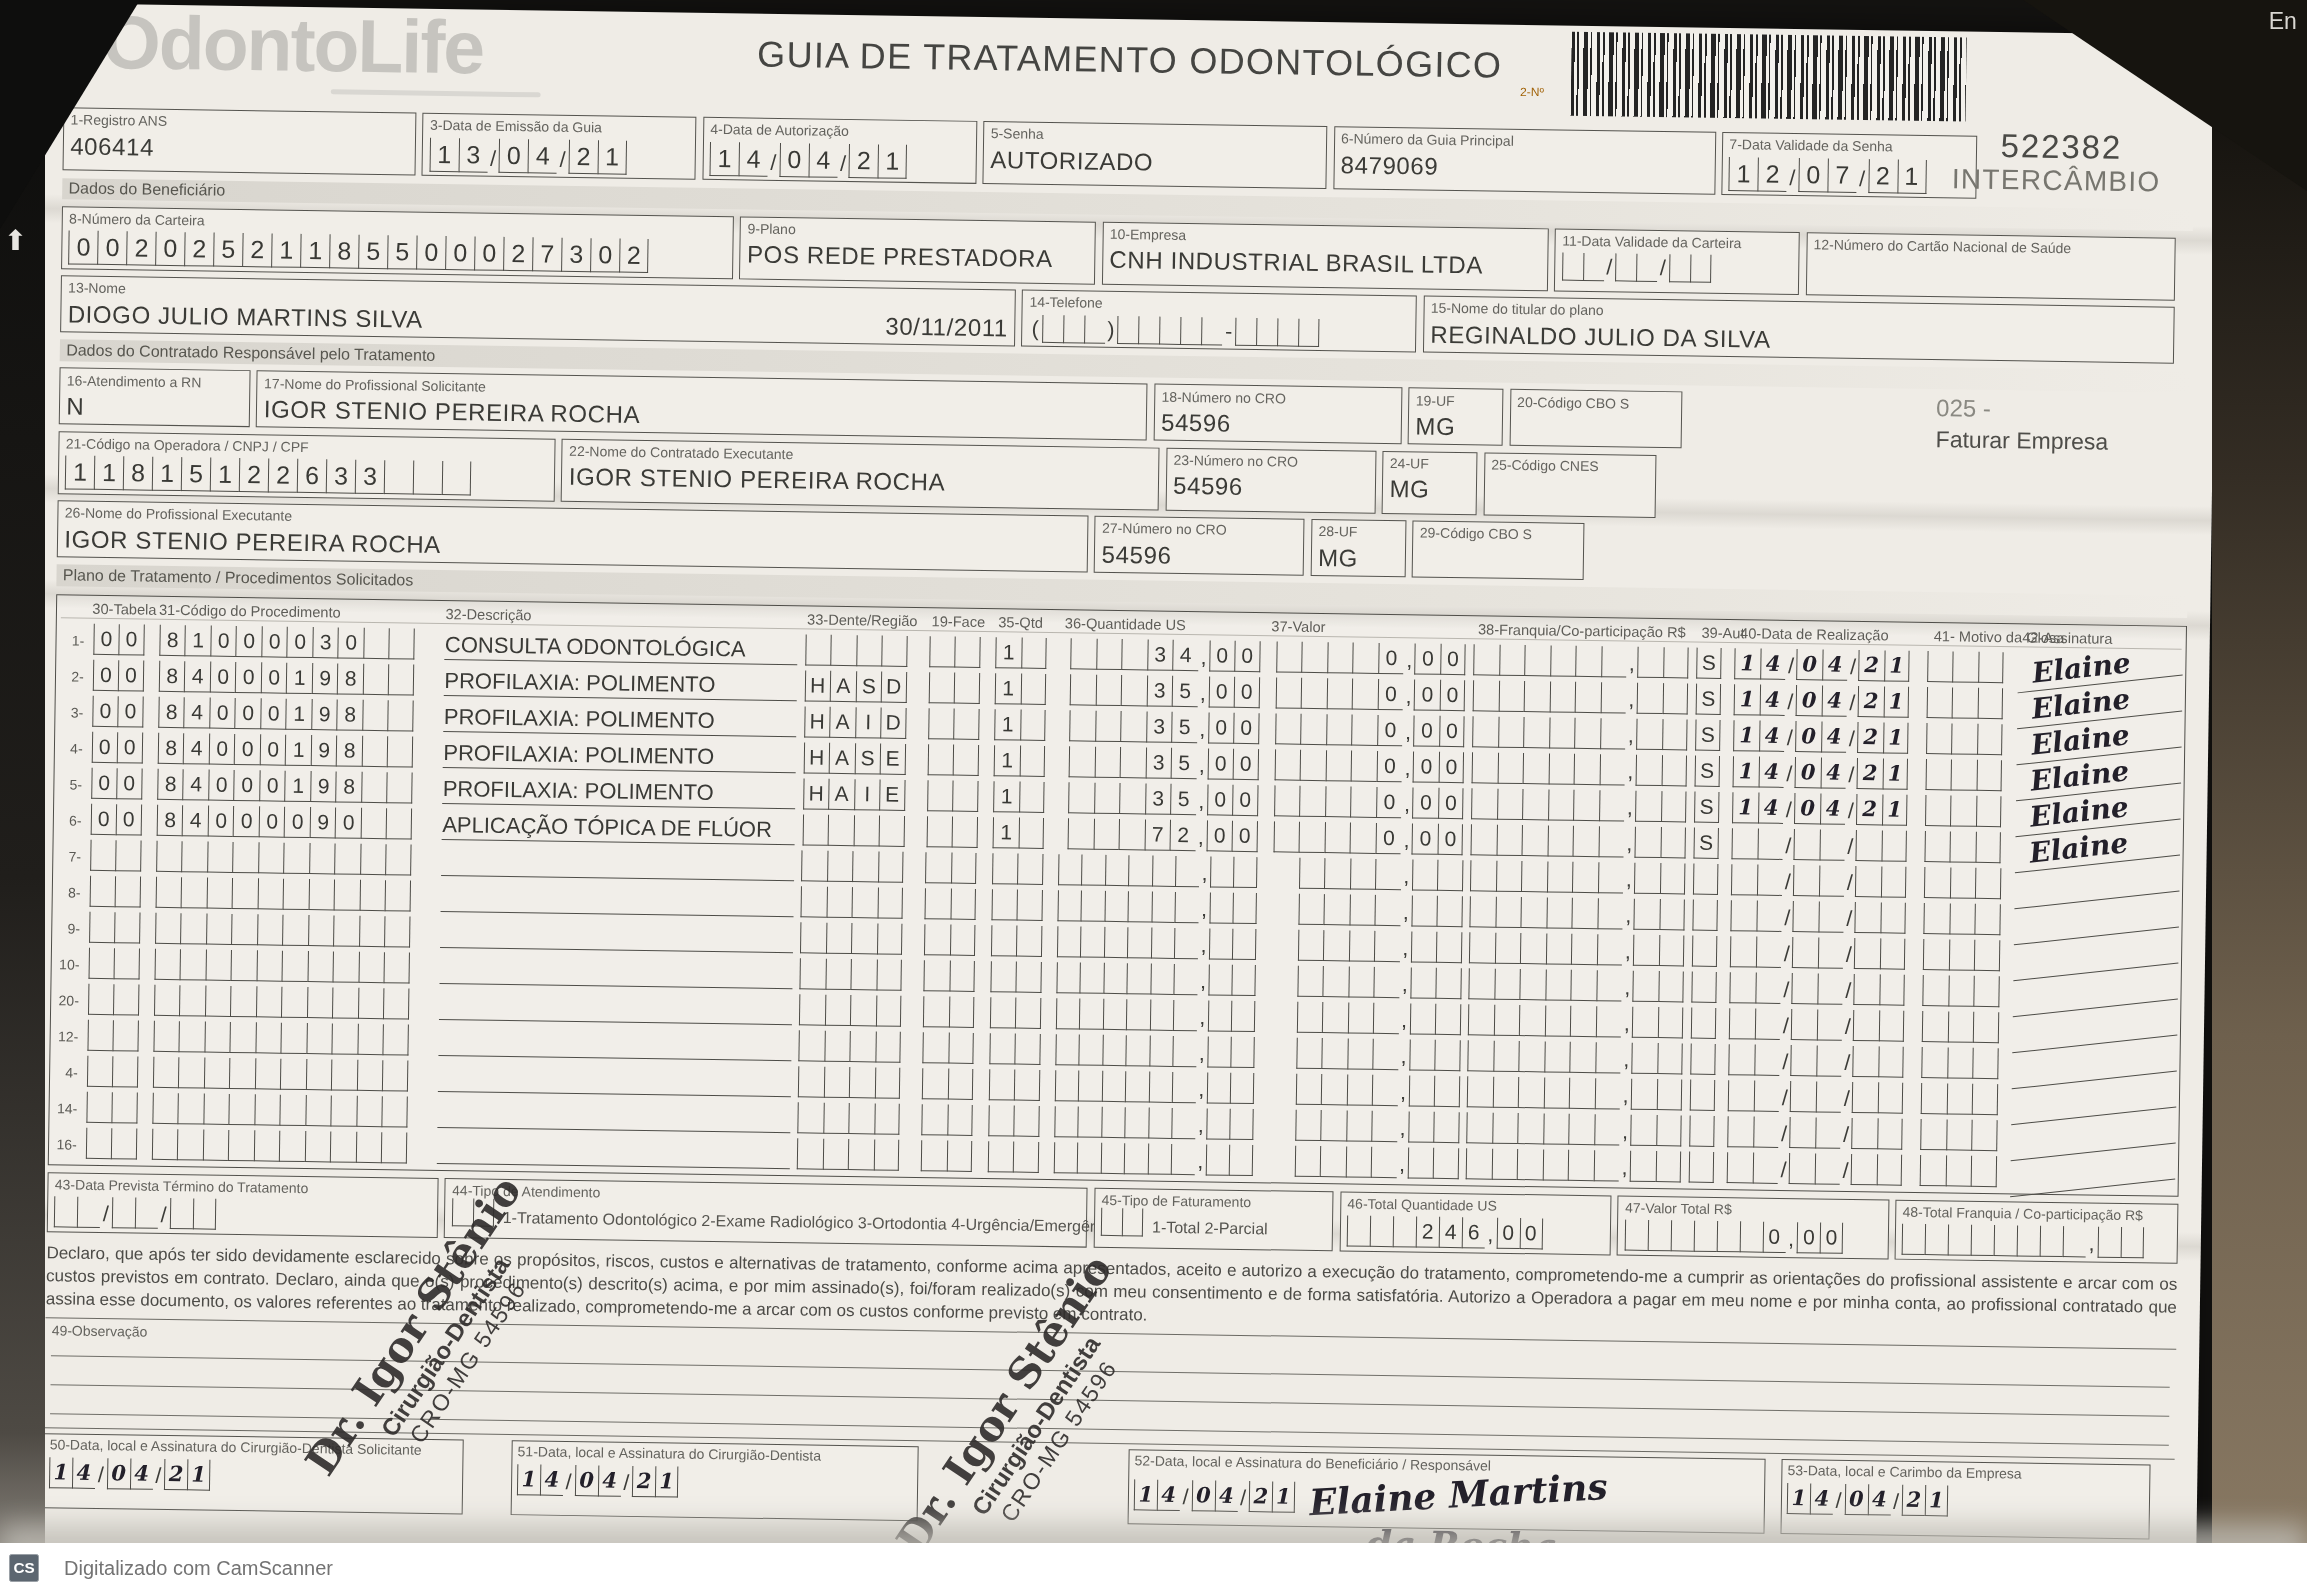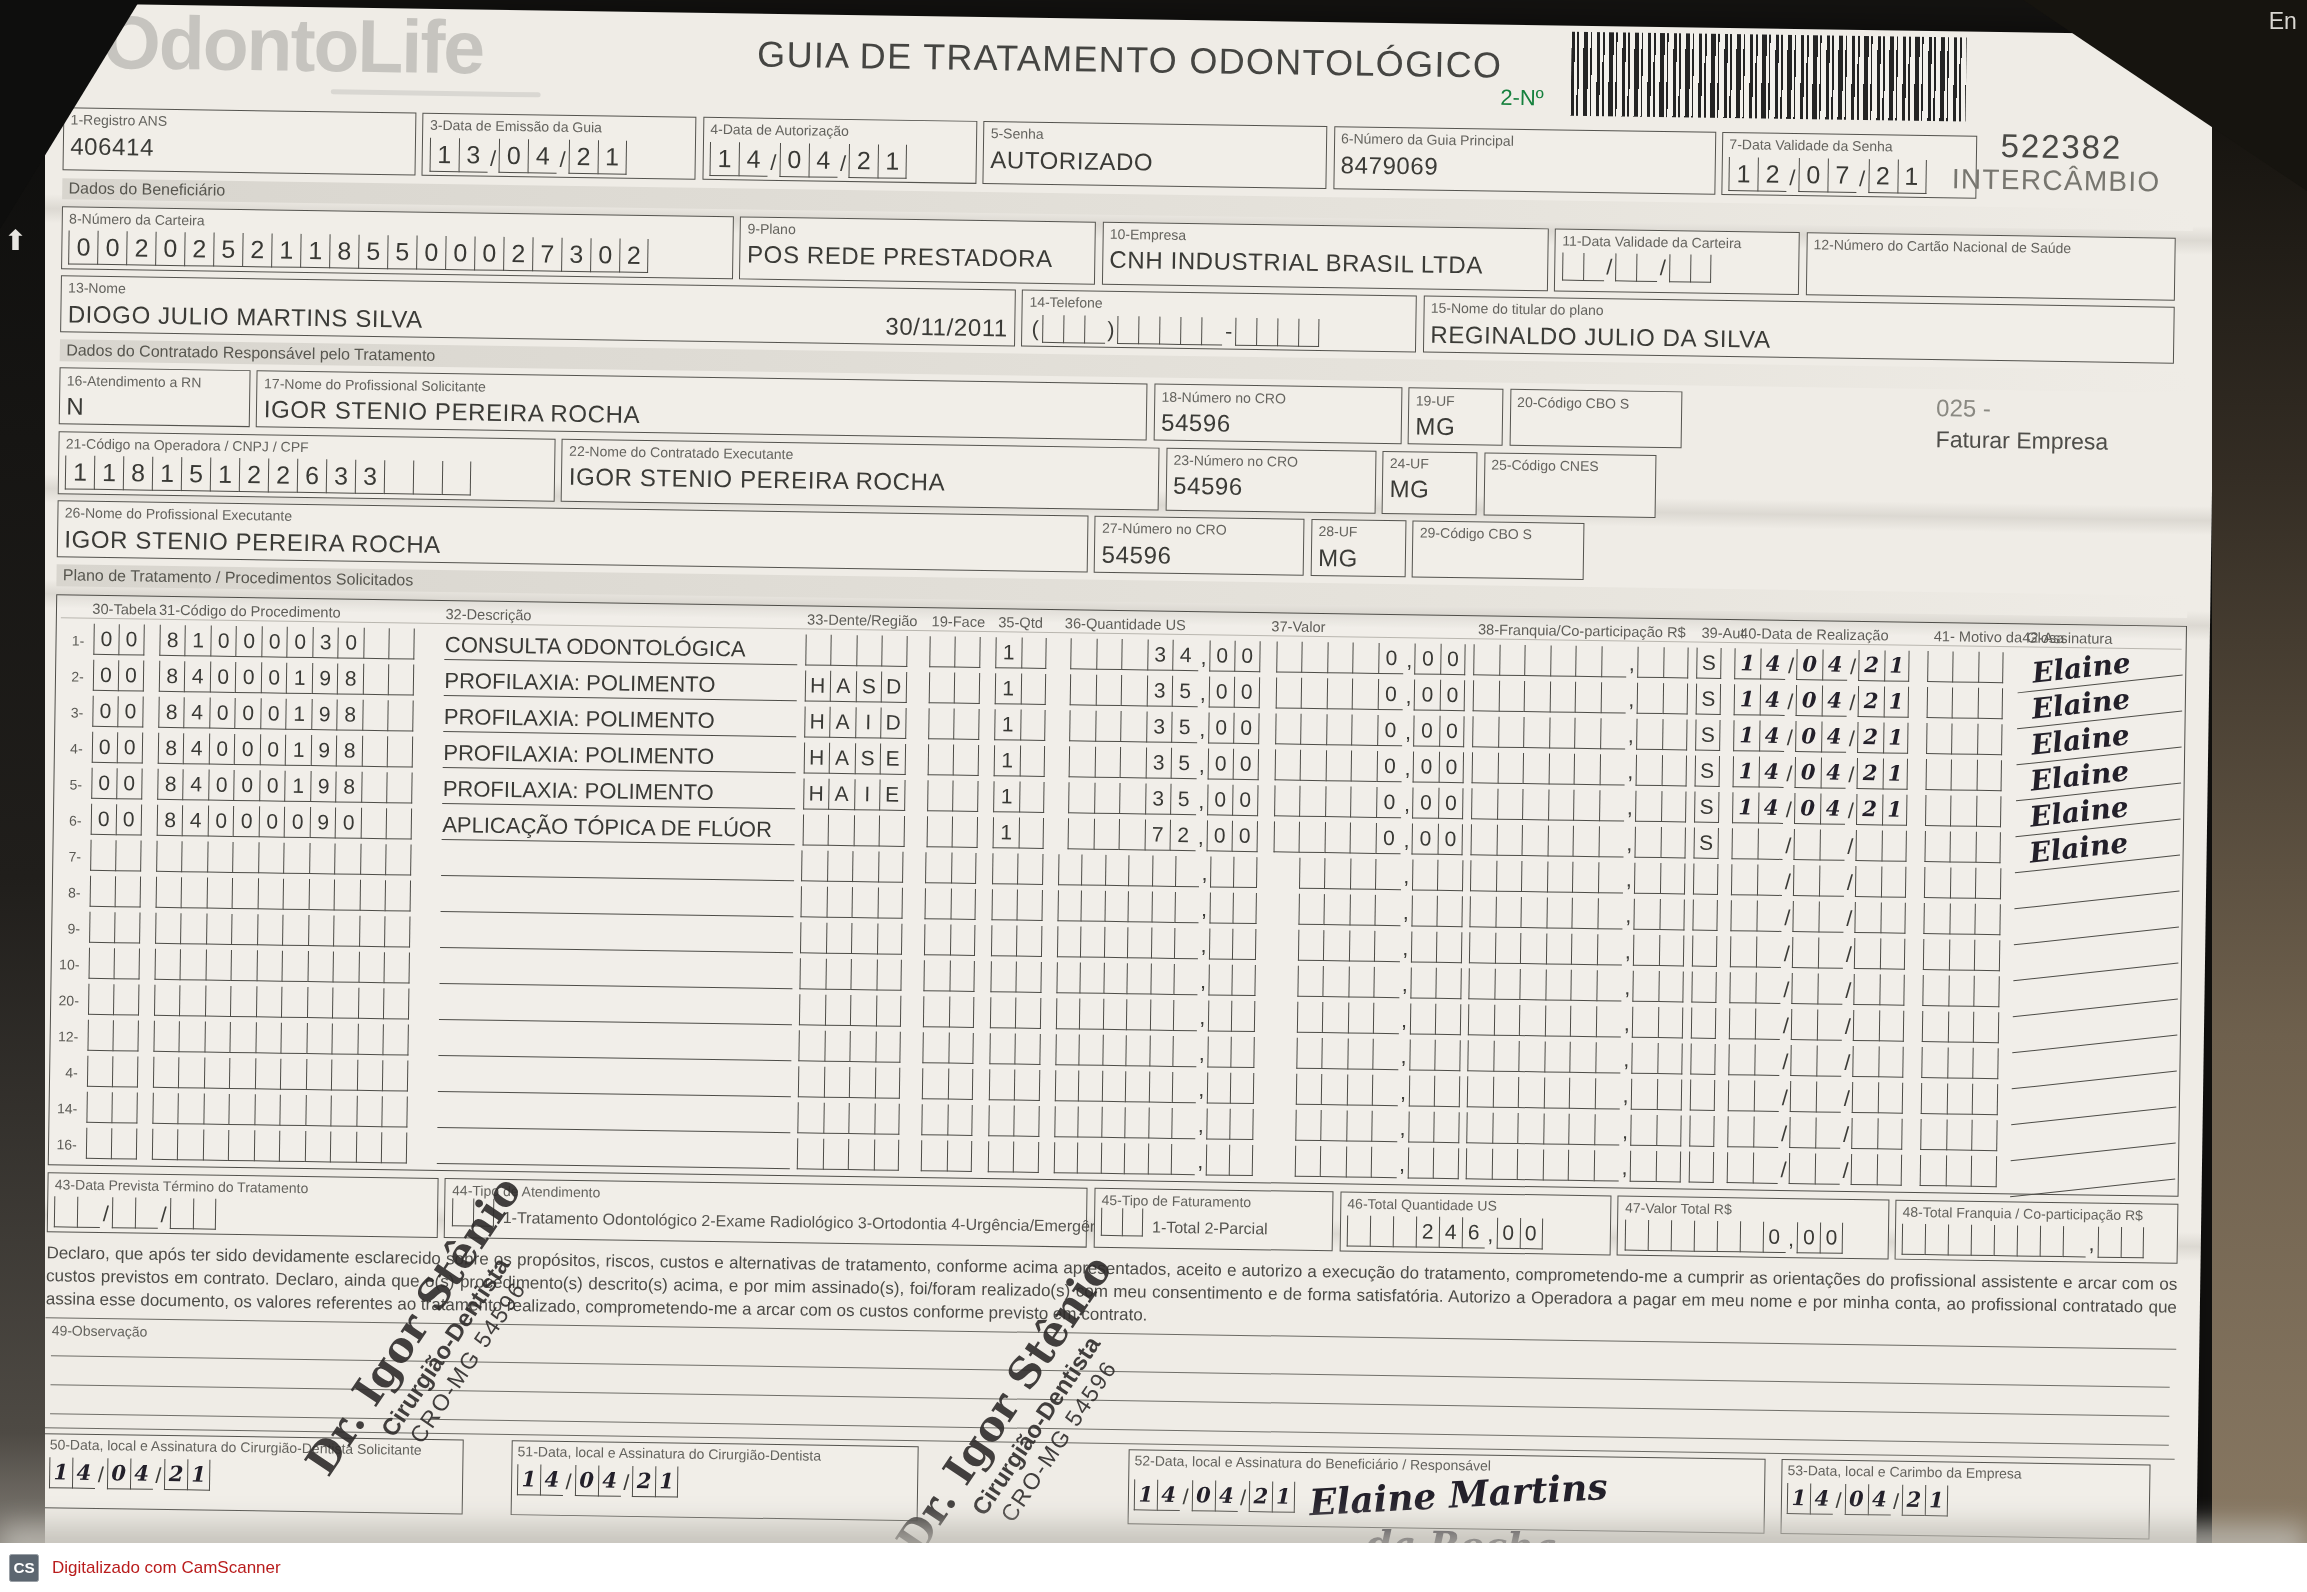--- a/index.html
+++ b/index.html
@@ -27,21 +27,21 @@
     box-shadow:0 0 38px rgba(0,0,0,.55);
     padding:3.8px 23px;box-sizing:border-box;
   }
   .shade{position:absolute;left:0;right:0;height:29px;z-index:1;pointer-events:none;
     background:linear-gradient(180deg,rgba(120,115,105,0),rgba(120,115,105,.16),rgba(120,115,105,0));}
   
   .hdr{position:relative;height:94px;z-index:2;}
   .logo{position:absolute;left:38px;top:-9px;font-size:75px;color:#c6c4bf;letter-spacing:-1.9px;font-weight:bold;}
   .logo-tag{position:absolute;left:267px;top:78px;width:210px;height:5.7px;background:#d9d7d2;border-radius:2.5px;}
   .title{position:absolute;left:50%;transform:translateX(-50%);top:16.6px;font-size:36px;color:#454542;letter-spacing:1.3px;white-space:nowrap;}
-  .bc-label{position:absolute;right:651px;top:56px;font-size:22px;color:#15803d;}
+  .bc-label{position:absolute;right:651px;top:56px;font-size:12px;color:#a16207;}
   .barcode{position:absolute;right:229px;top:2.5px;width:395px;height:84px;background:
     repeating-linear-gradient(90deg,#242424 0 3.2px,#f3f1ec 3.2px 5.7px,#242424 5.7px 7.6px,#f3f1ec 7.6px 12px,#242424 12px 16.6px,#f3f1ec 16.6px 19px,#242424 19px 20.4px,#f3f1ec 20.4px 25.5px);}
   .guide-no{position:absolute;right:95px;top:95px;font-size:33px;color:#4a4a46;letter-spacing:1.9px;z-index:3;}
   .exchange{position:absolute;right:56px;top:132px;font-size:28px;color:#77766f;letter-spacing:1.3px;z-index:3;}
   
   .frow{display:flex;gap:6.4px;margin-top:6.4px;align-items:stretch;position:relative;z-index:2;}
   .box{border:1.9px solid #54534e;background:#f1eee8;padding:3.2px 6.4px;box-sizing:border-box;position:relative;}
   .lbl{font-size:14px;color:#64635e;white-space:nowrap;overflow:hidden;}
   .val{font-size:24px;color:#3b3b37;margin-top:4.5px;letter-spacing:0.6px;white-space:nowrap;}
   .secband{height:21.6px;margin-top:7.6px;background:linear-gradient(90deg,#d8d5ce,#e7e4dd 70%,#efece6);
@@ -91,21 +91,21 @@
   .stamp .l3{font-size:23px;letter-spacing:1.9px;white-space:nowrap;}
   
   .sigrow{position:relative;height:95px;margin-top:5.1px;z-index:2;}
   .sigbox{position:absolute;top:0;height:75px;border:1.9px solid #54534e;box-sizing:border-box;padding:2.5px 5.1px;background:#f1eee8;}
   .sig-extra{position:absolute;font-size:37px;z-index:7;white-space:nowrap;}
   
   .scanstrip{position:absolute;left:0;right:0;bottom:0;height:50px;background:#ffffff;z-index:50;
     box-shadow:0 -19px 25.5px rgba(190,187,180,.8);display:flex;align-items:center;padding-left:9px;}
   .cs-badge{width:28px;height:25.5px;background:#5c6670;color:#fff;font-size:15.3px;font-weight:bold;
     display:flex;align-items:center;justify-content:center;border-radius:2.5px;border:1.3px solid #9aa0a6;}
-  .cs-text{margin-left:13px;font-size:17px;color:#b91c1c;}
+  .cs-text{margin-left:25px;font-size:20px;color:#737373;}
 </style>
 </head>
 <body>
 
 <div class="edge-right"></div>
 <div class="edge-left"></div>
 <div class="corner-tl"></div>
 <div class="corner-tr"></div>
 <span class="browser-frag">En</span>
 <span class="arrow-glyph">⬆</span>

